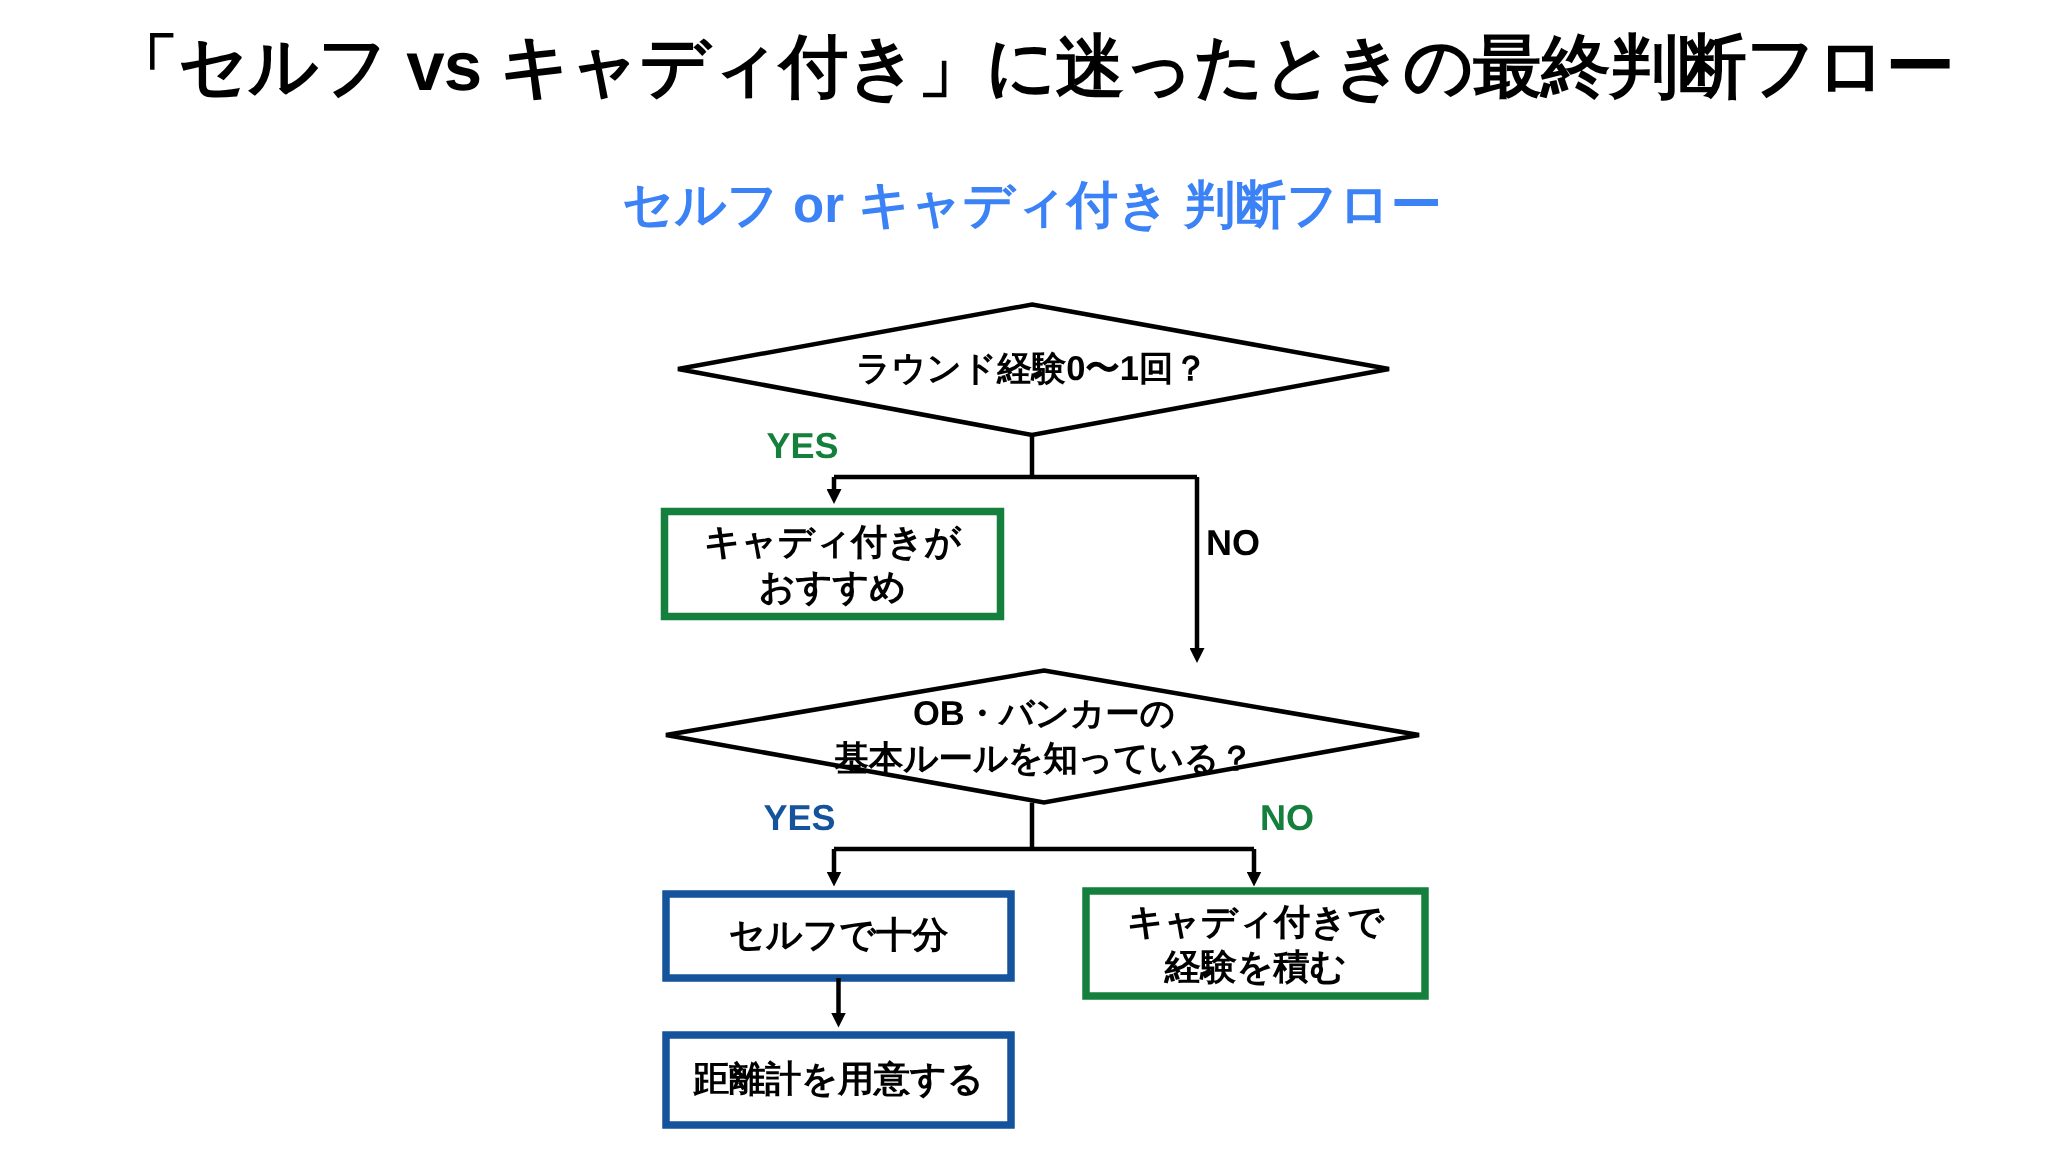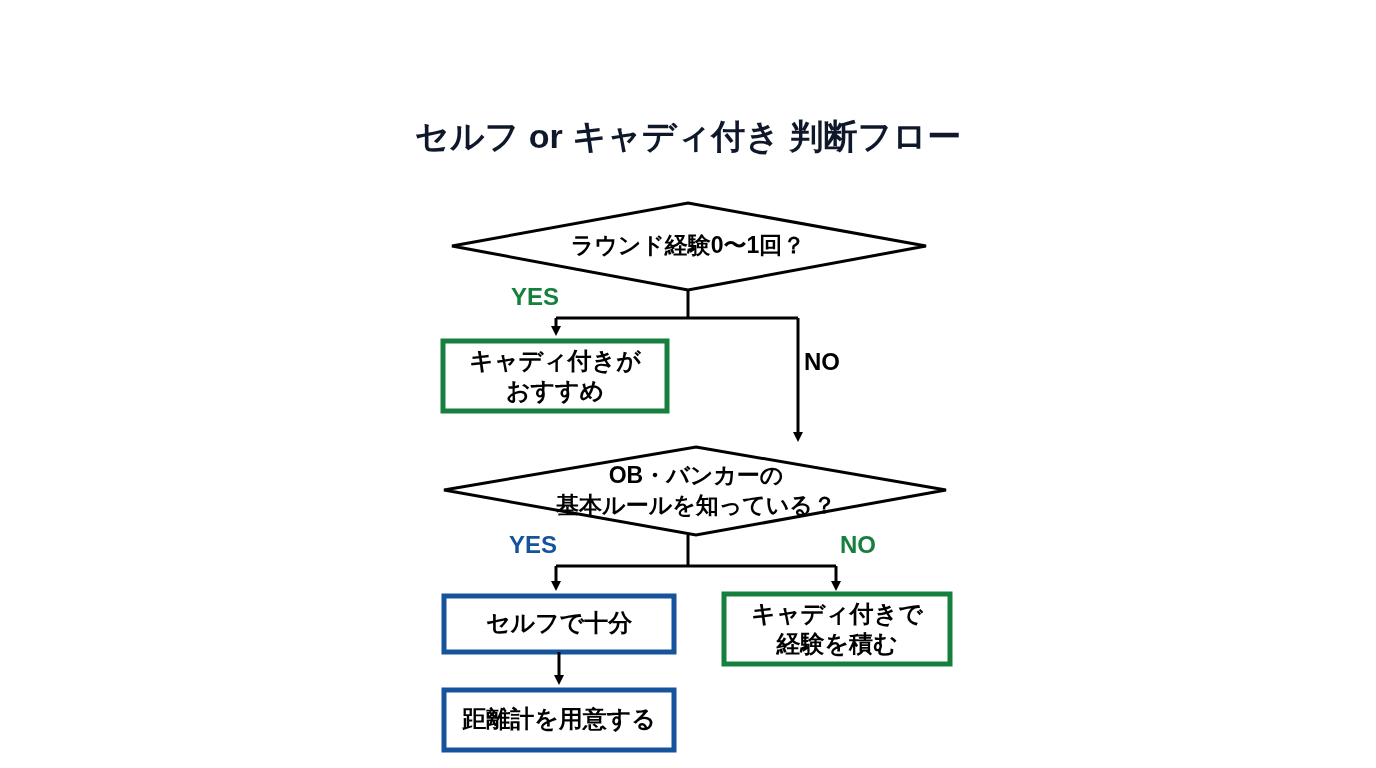--- a/index.html
+++ b/index.html
@@ -33,21 +33,21 @@
     white-space: nowrap;
   }
   .subtitle {
     position: absolute;
     top: 114px;
     left: 0;
     width: 1376px;
     text-align: center;
     font-size: 34px;
     font-weight: 700;
-    color: #0f172a;
+    color: #3b82f6;
     white-space: nowrap;
   }
   #flow {
     position: absolute;
     top: 0;
     left: 0;
   }
   .node-text {
     font-family: "Liberation Sans", "DejaVu Sans", sans-serif;
     font-weight: 700;
@@ -82,20 +82,21 @@
     fill: #ffffff;
     stroke: #15539c;
     stroke-width: 5;
   }
 </style>
 </head>
 <body>
 
 <div id="slide">
 
+  <div class="title">「セルフ vs キャディ付き」に迷ったときの最終判断フロー</div>
   <div class="subtitle">セルフ or キャディ付き 判断フロー</div>
 
   <svg id="flow" width="1376" height="768" viewBox="0 0 1376 768">
 
     <defs>
       <marker id="arrowBlack" markerWidth="10" markerHeight="10" refX="5" refY="5" orient="auto" markerUnits="userSpaceOnUse">
         <path d="M0,0 L10,5 L0,10 z" fill="#000000"></path>
       </marker>
     </defs>
 

